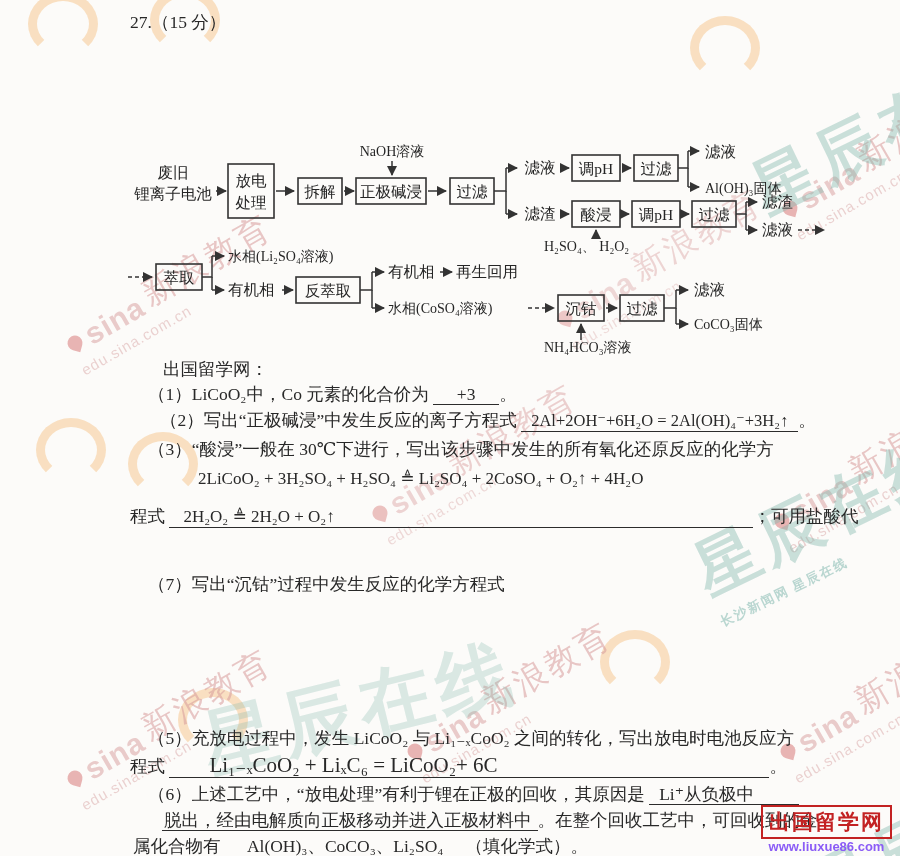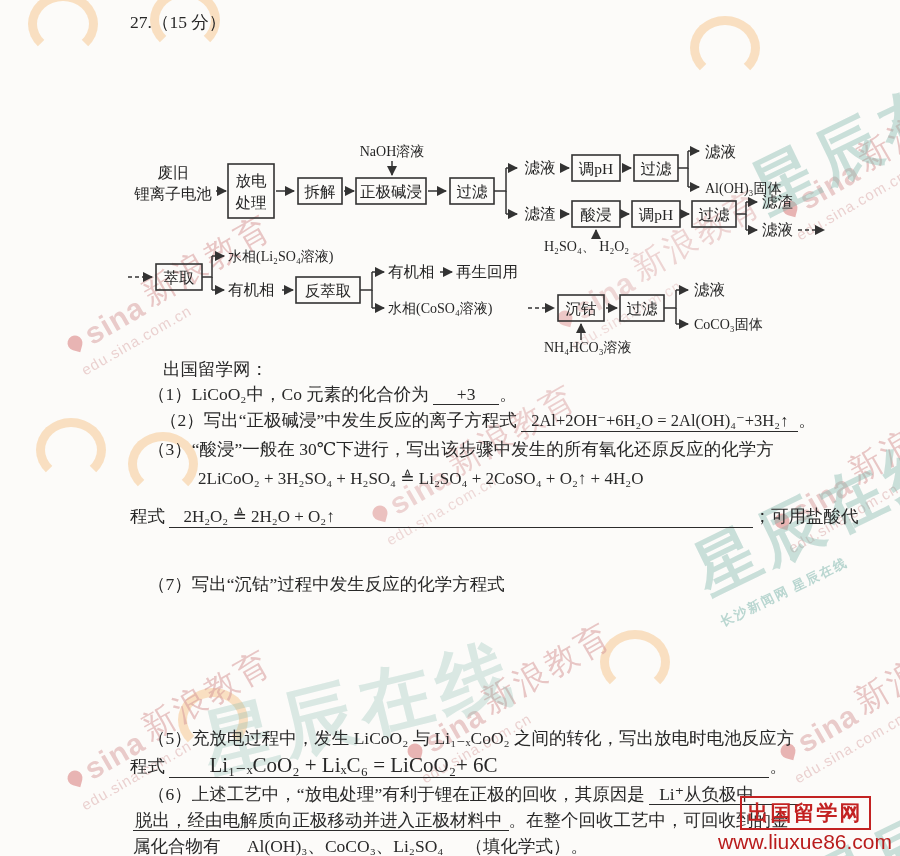--- a/index.html
+++ b/index.html
@@ -34,21 +34,21 @@
   #flow{position:absolute; left:0; top:138px; z-index:2;}
   .fc-box{fill:none; stroke:#333; stroke-width:1.6;}
   .fc-t{font-size:15.5px; fill:#252525; font-family:"Liberation Serif","DejaVu Serif",serif;}
   .fc-f{font-size:14px; fill:#252525; font-family:"Liberation Serif","DejaVu Serif","DejaVu Sans",serif;}
   .fc-l{stroke:#333; stroke-width:1.5; fill:none;}
   .fc-dash{stroke-dasharray:4 3;}
   
   .footer{position:absolute; right:8px; bottom:2px; text-align:center; z-index:3;}
   .footer-name{display:inline-block; border:2px solid #c32222; color:#c32222; font-weight:bold;
                font-size:21px; padding:1px 6px; letter-spacing:2px;}
-  .footer-url{color:#b91c1c; font-weight:normal; font-size:21px; font-family:"Liberation Sans",sans-serif;}
+  .footer-url{color:#8b5cf6; font-weight:bold; font-size:13px; font-family:"Liberation Sans",sans-serif;}
 </style>
 </head>
 <body>
 
 <div id="page">
 
   <div class="swirl" style="left:28px;top:-8px;"></div>
   <div class="swirl" style="left:150px;top:-12px;"></div>
   <div class="swirl" style="left:36px;top:418px;"></div>
   <div class="swirl" style="left:128px;top:432px;"></div>
@@ -270,21 +270,21 @@
     <div class="line" style="left:130px;top:753px;">
       <span>程式</span>
       <span class="ans-wide formula" style="width:560px;padding-left:40px;font-size:21px;">Li₁₋ₓCoO₂ + LiₓC₆ = LiCoO₂+ 6C</span><span>。</span>
     </div>
 
     <div class="line" style="left:148px;top:782px;">
       <span>（6）上述工艺中，“放电处理”有利于锂在正极的回收，其原因是</span>
       <span class="ans formula" style="min-width:130px;">Li⁺从负极中</span>
     </div>
     <div class="line" style="left:133px;top:808px;">
-      <span class="ans" style="padding:0 6px 0 2px;">脱出，经由电解质向正极移动并进入正极材料中</span><span>。在整个回收工艺中，可回收到的金</span>
+      <span class="ans" style="padding:0 6px 0 2px;margin-left:29px;">脱出，经由电解质向正极移动并进入正极材料中</span><span>。在整个回收工艺中，可回收到的金</span>
     </div>
     <div class="line" style="left:133px;top:834px;">
       <span>属化合物有</span>
       <span class="ans formula" style="padding:0 22px;">Al(OH)₃、CoCO₃、Li₂SO₄</span><span>（填化学式）。</span>
     </div>
   </div>
 
   <div class="footer">
     <div class="footer-name">出国留学网</div>
     <div class="footer-url">www.liuxue86.com</div>

